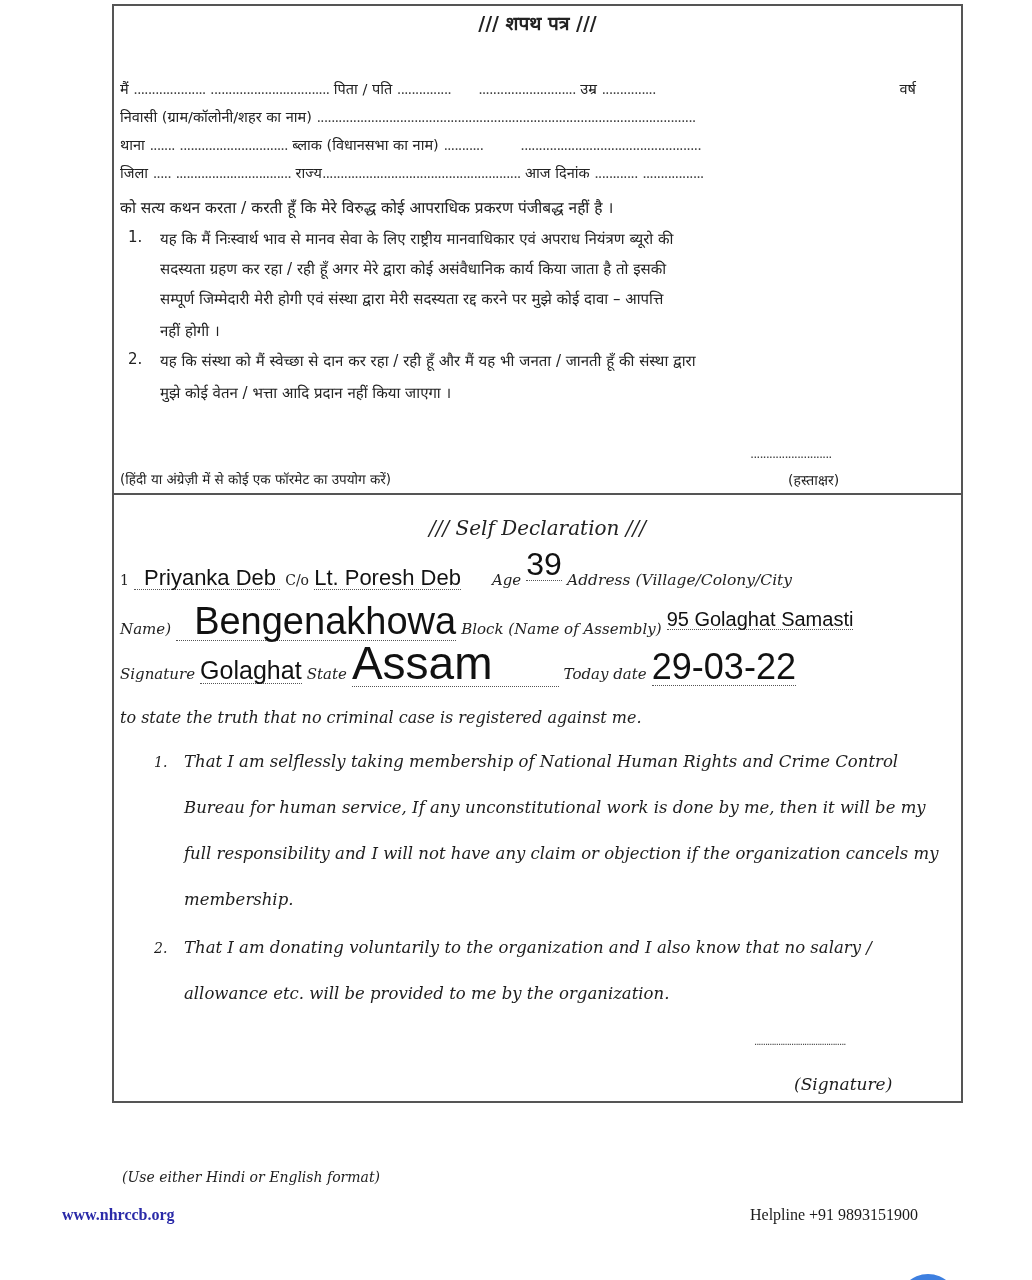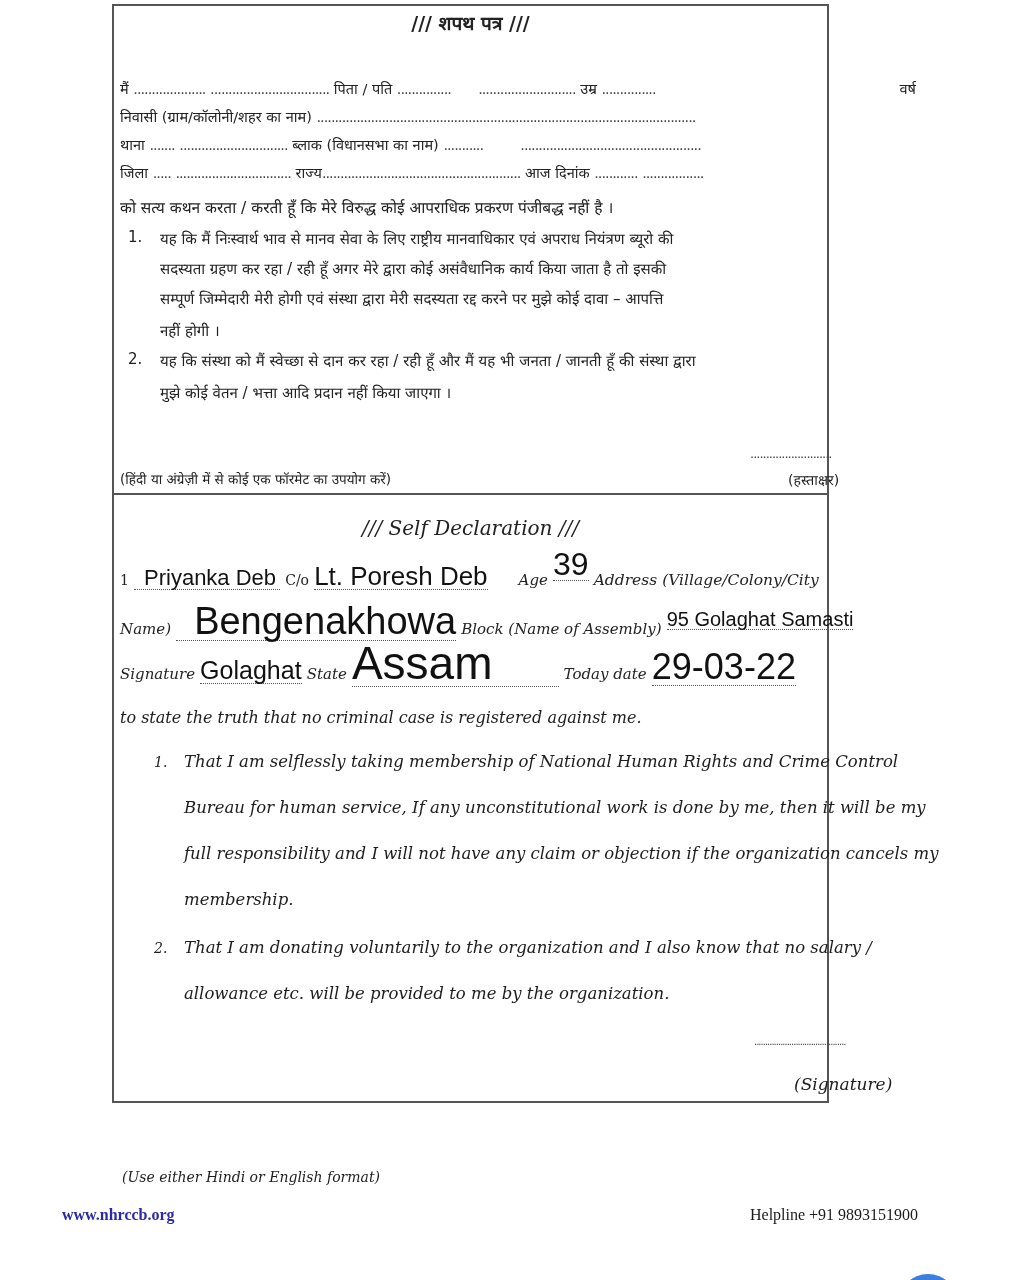--- a/index.html
+++ b/index.html
@@ -1,20 +1,20 @@
 <!DOCTYPE html>
 <html><head>
 <meta charset="utf-8">
 <style>
   * { box-sizing: border-box; margin: 0; padding: 0; }
   html, body { width: 1032px; height: 1280px; background: #ffffff; overflow: hidden; }
   body { position: relative; font-family: "DejaVu Sans", sans-serif; color: #1a1a1a; }
 
   .form-box {
-    position: absolute; left: 112px; top: 4px; width: 717px; height: 1099px;
+    position: absolute; left: 112px; top: 4px; width: 851px; height: 1099px;
     border: 2px solid #555; background: #fff;
   }
   .section-divider {
     position: absolute; left: 0; top: 487px; width: 100%; height: 2px; background: #555;
   }
 
   
   .hi { font-family: "DejaVu Sans", sans-serif; font-size: 15px; color: #222; }
   .hi-title {
     position: absolute; left: 0; top: 4px; width: 100%; text-align: center;
@@ -111,21 +111,21 @@
   <div class="abs hi" style="left:674px; top:464px; font-size:14px;">(हस्ताक्षर)</div>
 
   <div class="section-divider"></div>
 
   <div class="en-title">/// Self Declaration ///</div>
 
   <div class="abs" style="left:6px; top:552px;">
     <span class="en-label" style="font-size:14px;">1</span>
     <span class="filled" style="font-size:22px; padding:0 4px 0 10px;">Priyanka Deb</span>
     <span class="en-label" style="font-size:14px;">C/o</span>
-    <span class="filled" style="font-size:26px;">Lt. Poresh Deb</span><span class="en-label" style="font-style:italic;padding-left:31px;">Age</span>
+    <span class="filled" style="font-size:22px;">Lt. Poresh Deb</span><span class="en-label" style="font-style:italic;padding-left:31px;">Age</span>
     <span class="filled" style="font-size:32px; position:relative; top:-10px;">39</span>
     <span class="en-label" style="font-style:italic; font-size:15.5px;">Address (Village/Colony/City</span>
   </div>
 
   <div class="abs" style="left:6px; top:596px;">
     <span class="en-label" style="font-style:italic;">Name)</span>
     <span class="filled" style="font-size:38px; padding-left:18px;">Bengenakhowa</span>
     <span class="en-label" style="font-style:italic;">Block (Name of Assembly)</span>
     <span class="filled" style="font-size:20px; position:relative; top:-8px;">95 Golaghat Samasti</span>
   </div>

